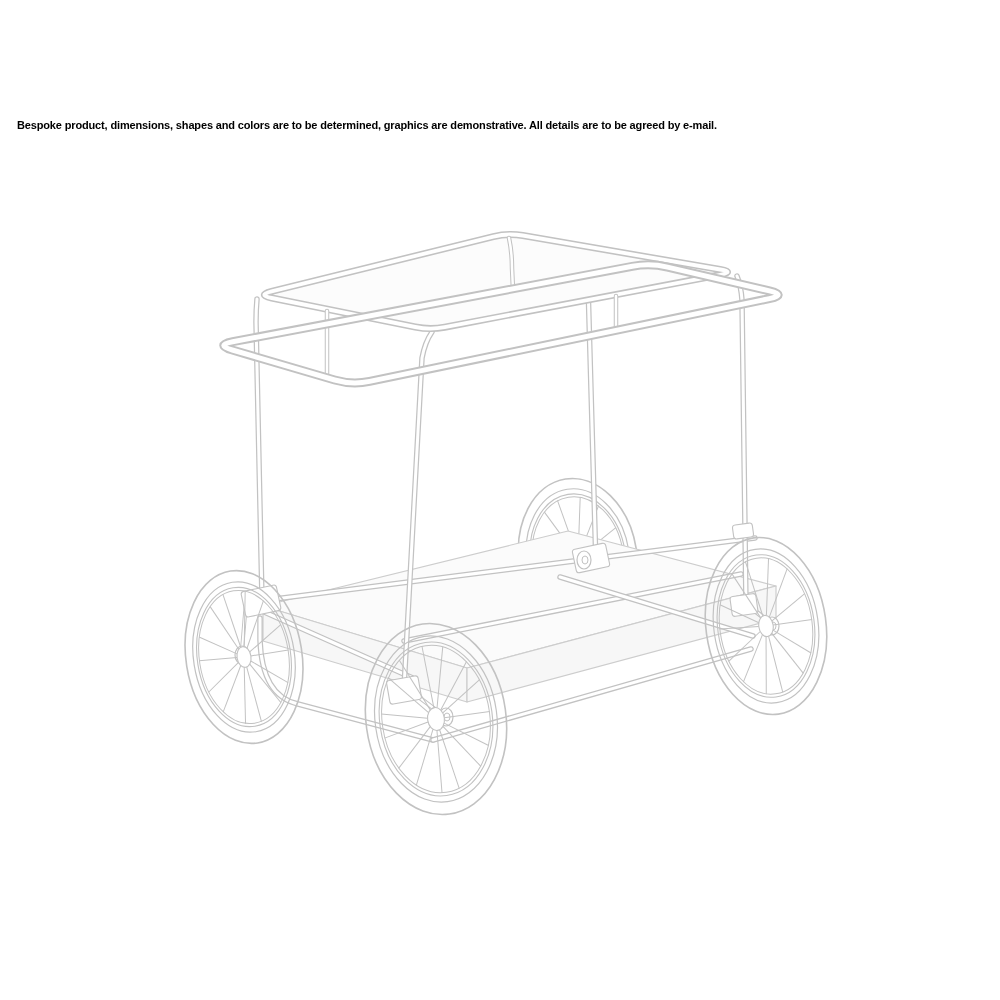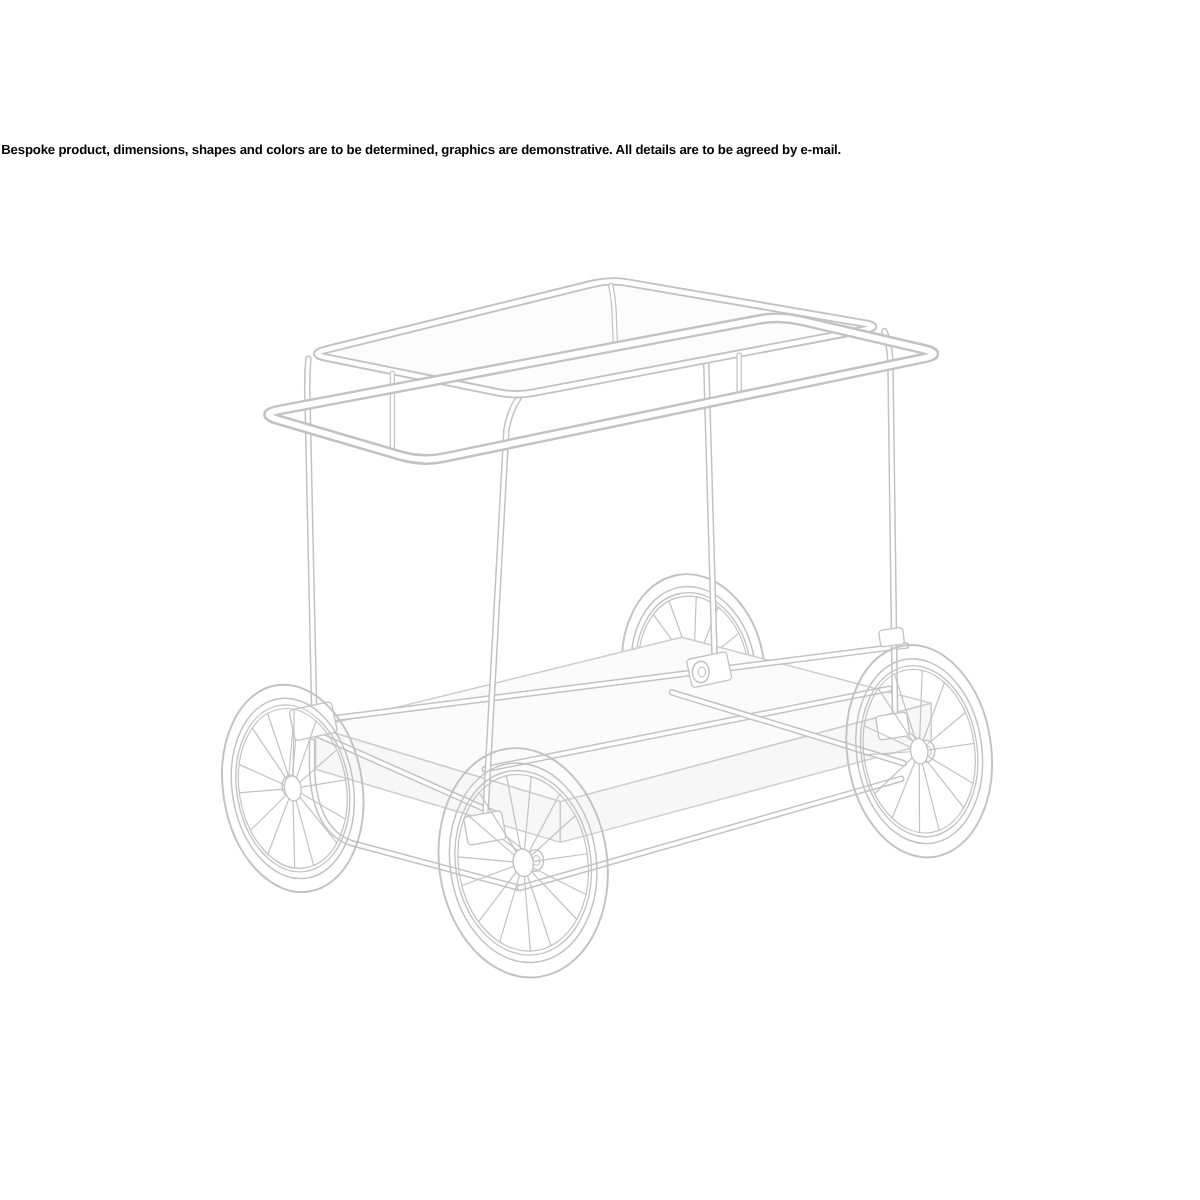--- a/index.html
+++ b/index.html
@@ -7,21 +7,21 @@
         font-family:"Liberation Sans", sans-serif;}
   .disclaimer{position:absolute;left:1px;top:119px;font-size:11px;font-weight:700;
         letter-spacing:-0.15px;color:#000;white-space:nowrap;}
   .art{position:absolute;left:0;top:0;width:1000px;height:1000px;}
   svg{display:block;}
 </style>
 </head>
 <body>
 
 <div class="page">
-  <div class="disclaimer" style="color: rgb(0, 0, 0);">Bespoke product, dimensions, shapes and colors are to be determined, graphics are demonstrative. All details are to be agreed by e-mail.</div>
+  <div class="disclaimer" style="color: rgb(0, 0, 0); padding-left: 16px;">Bespoke product, dimensions, shapes and colors are to be determined, graphics are demonstrative. All details are to be agreed by e-mail.</div>
   <div class="art">
     <svg id="cart-svg" width="1000" height="1000" viewBox="0 0 1000 1000">
         <g transform="rotate(-9 578 558)">
           <ellipse cx="578" cy="558" rx="59" ry="80" fill="none" stroke="#c2c2c2" stroke-width="1.6"></ellipse>
           <ellipse cx="578" cy="558" rx="51.33" ry="69.6" fill="none" stroke="#c2c2c2" stroke-width="1.2"></ellipse>
           <ellipse cx="578" cy="558" rx="47.495000000000005" ry="64.4" fill="none" stroke="#c2c2c2" stroke-width="1.1"></ellipse>
           <ellipse cx="578" cy="558" rx="45.43" ry="61.6" fill="none" stroke="#c2c2c2" stroke-width="1"></ellipse>
           <line x1="585.08" y1="558" x2="623.725" y2="558" stroke="#c2c2c2" stroke-width="1"></line>
           <line x1="584.2173568174958" y1="562.5923632606206" x2="618.1537627796602" y2="587.6590127248412" stroke="#c2c2c2" stroke-width="1"></line>
           <line x1="582.6321324584012" y1="565.260222322795" x2="607.9158554605078" y2="604.8889358347177" stroke="#c2c2c2" stroke-width="1"></line>

